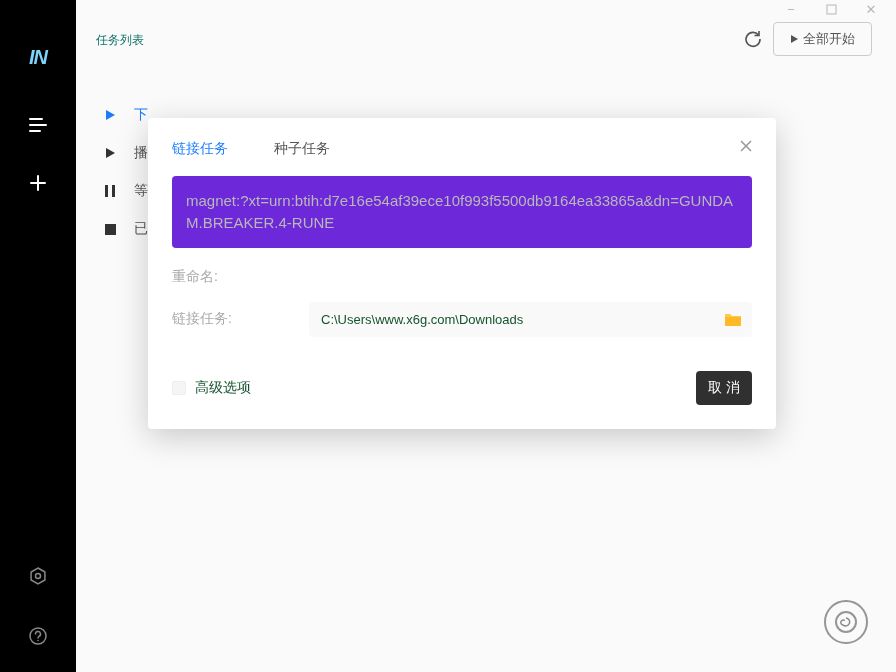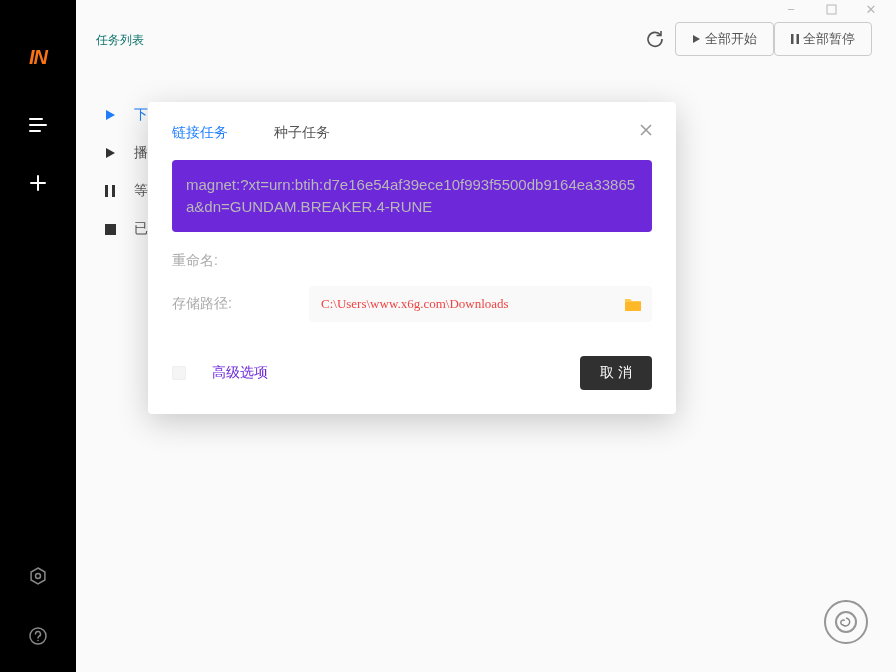--- a/index.html
+++ b/index.html
@@ -38,21 +38,21 @@
       width: 76px;
       height: 100%;
       background: #000;
       display: flex;
       flex-direction: column;
       align-items: center;
       padding-top: 46px;
       z-index: 4;
     }
     .logo {
-      color: #f97316;
+      color: #7dd3fc;
       font-weight: 900;
       font-style: italic;
       font-size: 20px;
       letter-spacing: -1px;
       margin-bottom: 40px;
     }
     .side-icon {
       width: 32px;
       height: 32px;
       color: #fff;
@@ -128,22 +128,22 @@
     .filter-item .fi-icon { width: 16px; display: flex; align-items: center; justify-content: center; }
     .overlay {
       position: absolute;
       left: 76px; top: 0; right: 0; bottom: 0;
       background: rgba(0,0,0,0.02);
       z-index: 10;
     }
     .dialog {
       position: absolute;
       left: 148px;
-      top: 102px;
-      width: 528px;
+      top: 118px;
+      width: 628px;
       background: #fff;
       border-radius: 4px;
       box-shadow: 0 8px 32px rgba(0,0,0,0.2);
       z-index: 20;
       padding: 22px 24px 24px 24px;
     }
     .dialog-close {
       position: absolute;
       right: 20px; top: 18px;
       width: 20px; height: 20px;
@@ -211,35 +211,35 @@
       cursor: pointer;
     }
     .dialog-footer {
       display: flex;
       align-items: center;
       margin-top: 34px;
     }
     .adv-check {
       display: flex;
       align-items: center;
-      gap: 26px;
+      gap: 9px;
       font-size: 14px;
-      color: #6d28d9;
+      color: #14532d;
       cursor: pointer;
       font-family: Liberation Mono, monospace;
     }
     .adv-check .box {
       width: 14px; height: 14px;
       border: 1px solid #eee;
       background: #f5f5f5;
       border-radius: 2px;
     }
     .dialog-footer .spacer { flex: 1; }
     .btn {
-      padding: 8px 20px;
+      padding: 8px 12px;
       font-size: 14px;
       border-radius: 4px;
       border: none;
       cursor: pointer;
       margin-left: 14px;
     }
     .btn-dark { background: #303030; color: #fff; }
     .btn-primary { background: #1f7fff; color: #fff; }
     .fab {
       position: absolute;
@@ -311,27 +311,20 @@
       <svg width="18" height="18" viewBox="0 0 18 18">
           <path d="M14.5 5 A7 7 0 1 0 16 9" fill="none" stroke="#555" stroke-width="1.6"></path>
           <path d="M15 1 L15 5.5 L10.5 5.5" fill="none" stroke="#555" stroke-width="1.6"></path>
         </svg>
     </div>
     <div class="tb-btn">
       <svg width="9" height="10" viewBox="0 0 9 10">
           <path d="M1 1 L8 5 L1 9 Z" fill="#555"></path>
         </svg>
       <span>全部开始</span>
-    </div>
-    <div class="tb-btn">
-      <svg width="8" height="10" viewBox="0 0 8 10">
-          <rect x="0" y="0" width="2.5" height="10" fill="#555"></rect>
-          <rect x="5.5" y="0" width="2.5" height="10" fill="#555"></rect>
-        </svg>
-      <span>全部暂停</span>
     </div>
   </div>
 
   <div class="page-title">任务列表</div>
 
   <div class="task-filters">
     <div class="filter-item active">
       <span class="fi-icon">
           <svg width="12" height="12" viewBox="0 0 12 12">
             <path d="M2 1 L11 6 L2 11 Z" fill="#1f7fff"></path>
@@ -385,23 +378,23 @@
   </div>
   <div class="dialog-tabs">
     <div class="dialog-tab active">链接任务</div>
     <div class="dialog-tab">种子任务</div>
   </div>
   <div class="url-box">magnet:?xt=urn:btih:d7e16e54af39ece10f993f5500db9164ea33865a&amp;dn=GUNDAM.BREAKER.4-RUNE</div>
   <div class="form-row">
     <div class="form-label">重命名:</div>
   </div>
   <div class="form-row">
-    <div class="form-label">存储路径:</div>
+    <div class="form-label">链接任务:</div>
     <div class="path-wrapper">
-      <input class="form-input" type="text" style="color: #ef4444; font-family: Liberation Serif, serif;" value="C:\Users\www.x6g.com\Downloads">
+      <input class="form-input" type="text" style="color: #14532d;" value="C:\Users\www.x6g.com\Downloads">
       <div class="folder-icon">
         <svg width="18" height="16" viewBox="0 0 18 16">
             <path d="M1 3 h5 l2 2 h9 v9 a1 1 0 0 1 -1 1 h-14 a1 1 0 0 1 -1 -1 z" fill="#ffc94d"></path>
             <path d="M1 6 h16 v8 a1 1 0 0 1 -1 1 h-14 a1 1 0 0 1 -1 -1 z" fill="#ffb827"></path>
           </svg>
       </div>
     </div>
   </div>
   <div class="dialog-footer">
     <div class="adv-check">

